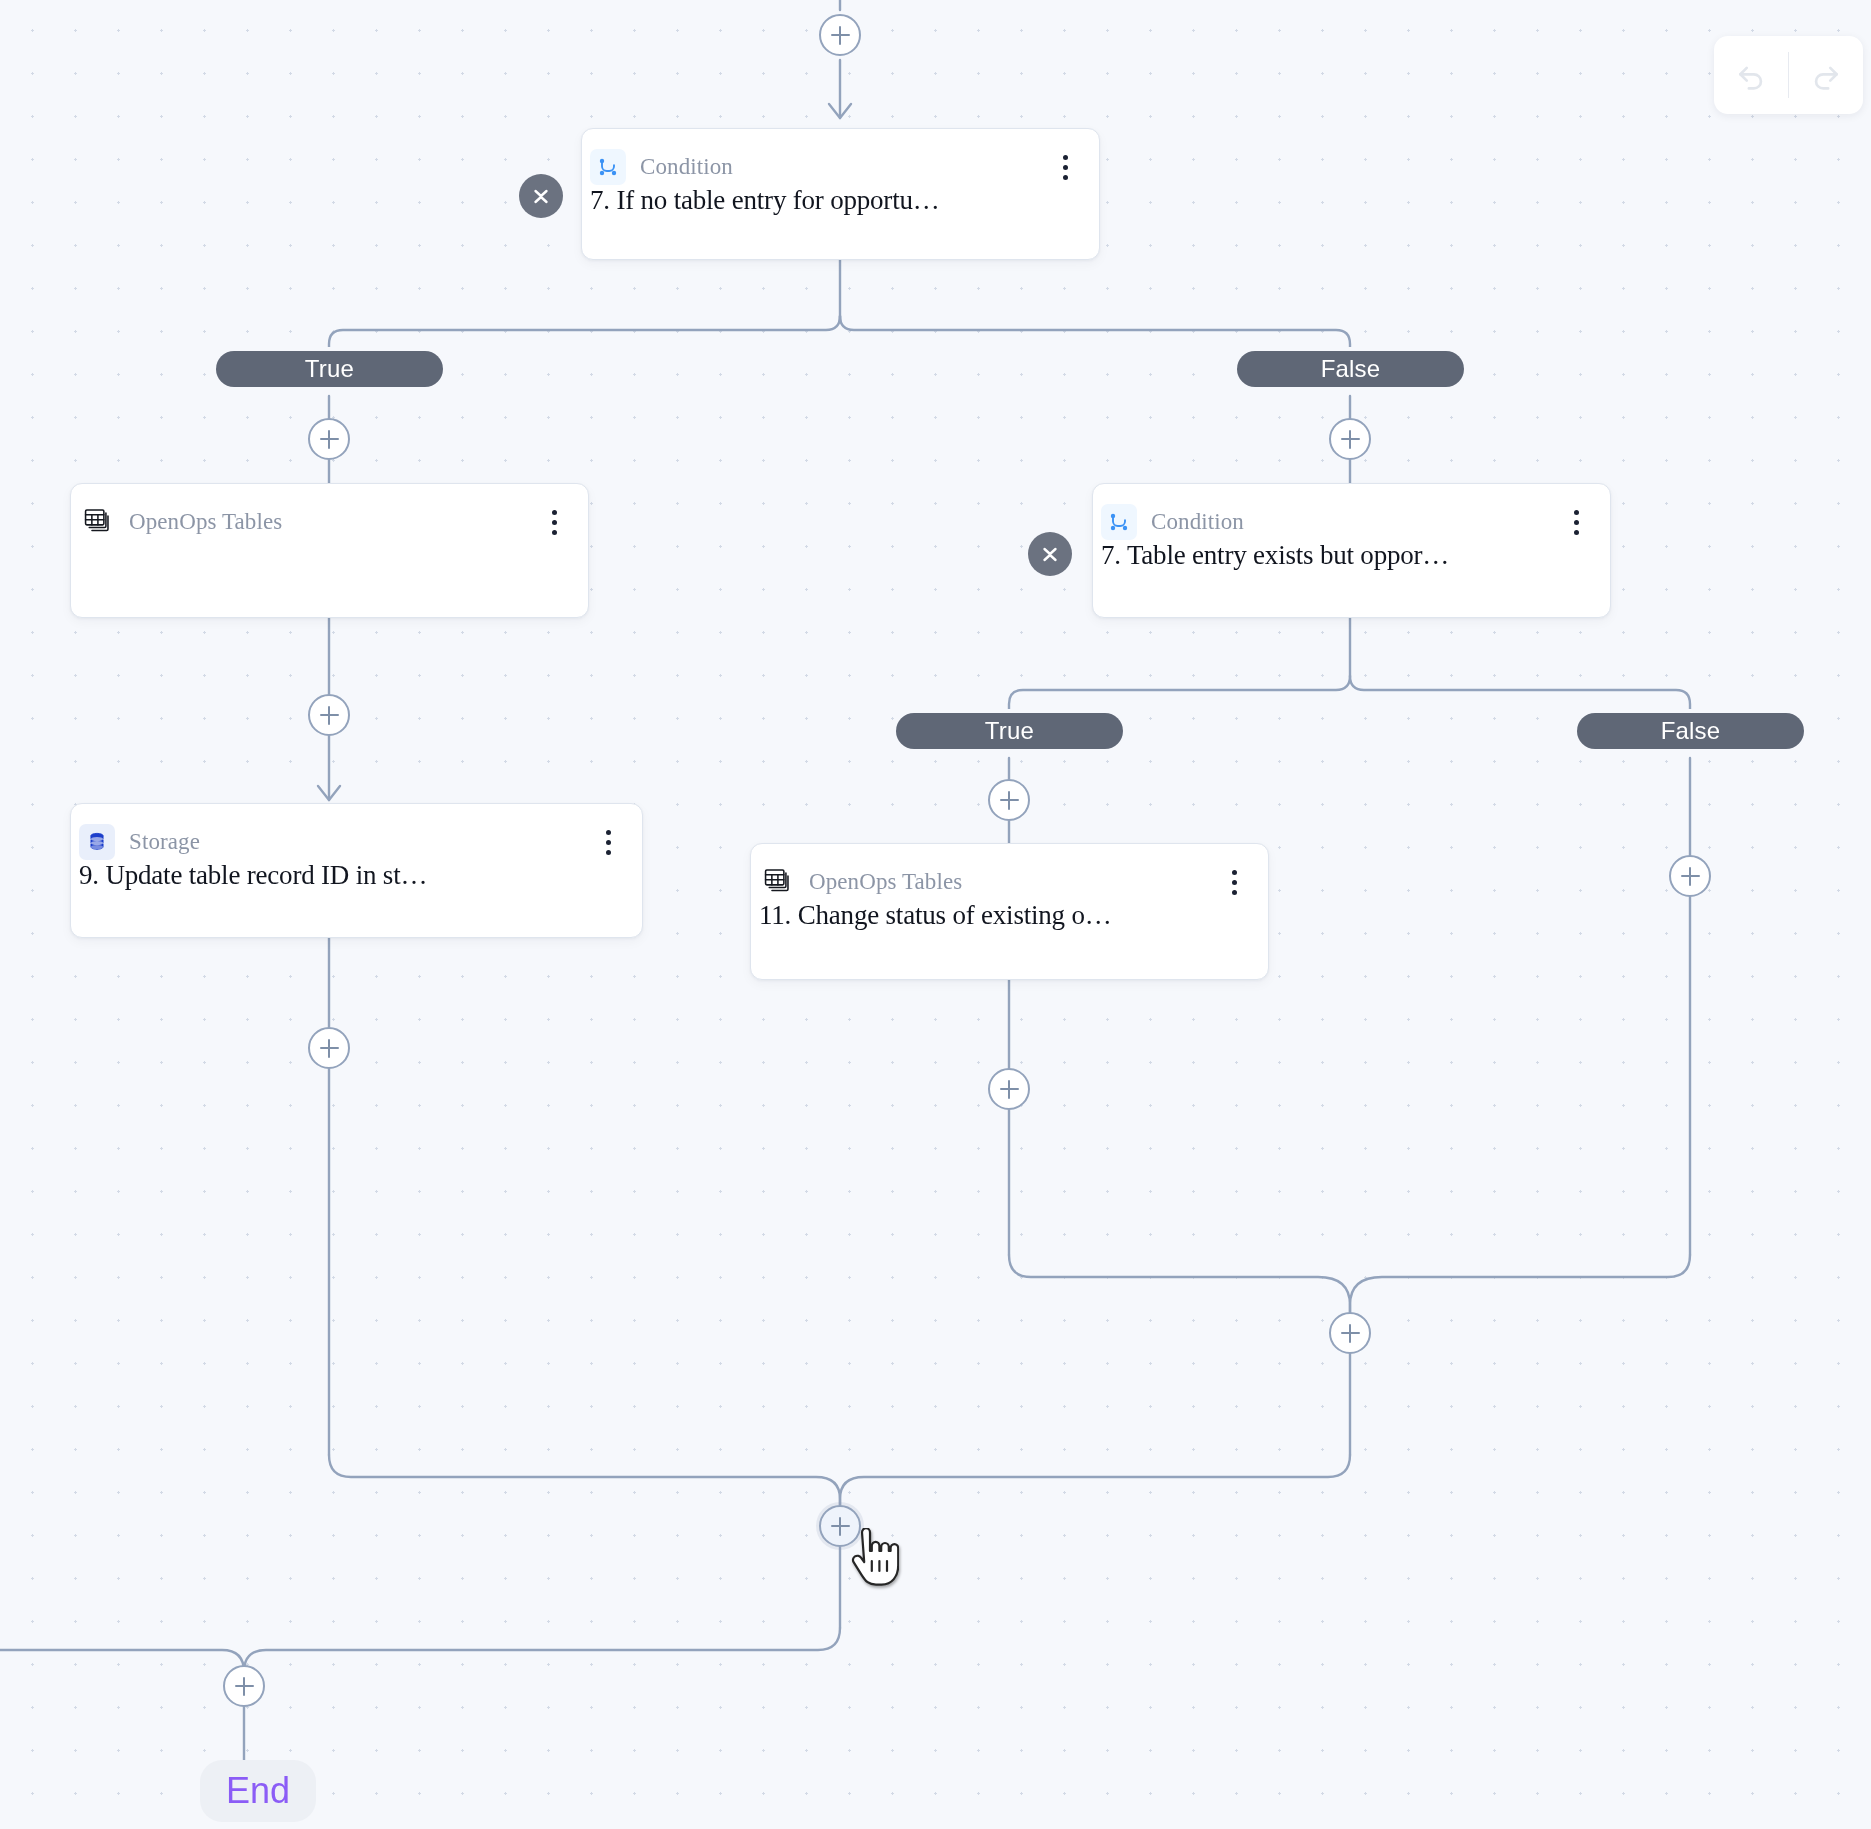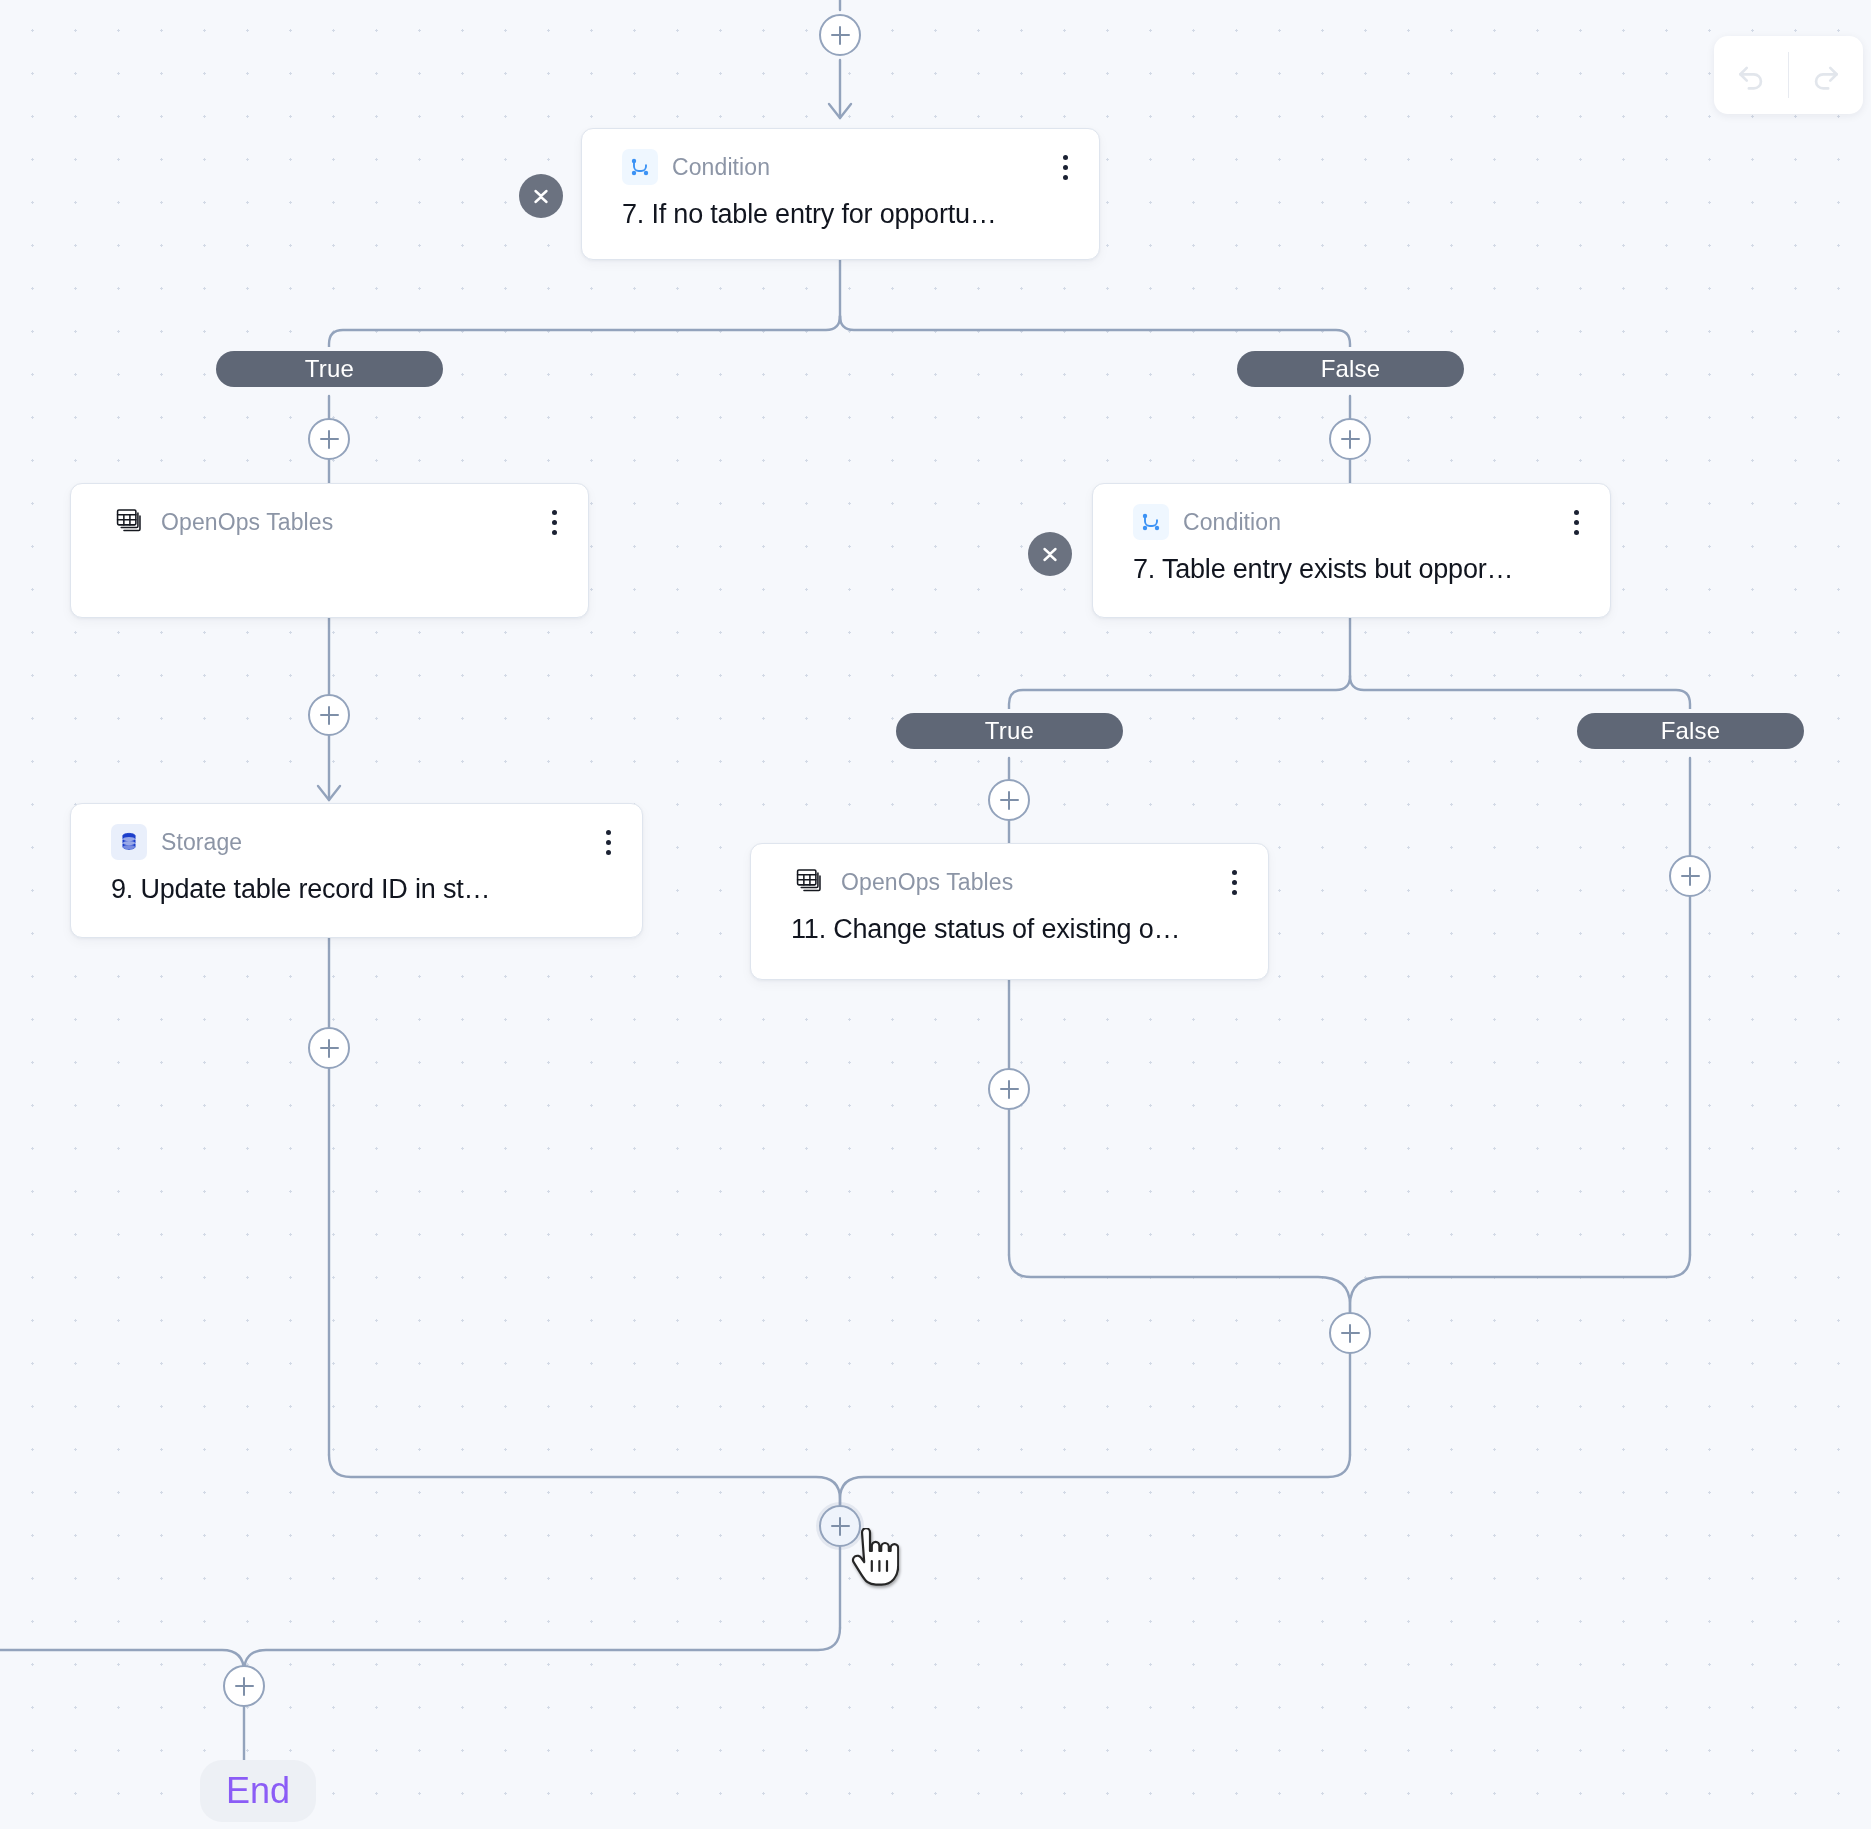--- a/index.html
+++ b/index.html
@@ -97,23 +97,24 @@
   }
 
   
   .card {
     position: absolute;
     background: #FFFFFF;
     border: 1.4px solid #DFE5EE;
     border-radius: 12px;
     box-shadow: 0 1px 3px rgba(23,35,56,0.05), 0 4px 12px rgba(23,35,56,0.04);
     box-sizing: border-box;
-    padding: 20px 22px 22px 40px;
+    padding: 20px 22px 22px 8px;
     z-index: 5;
     cursor: pointer;
+    font-family: Liberation Serif, serif;
   }
   .card-head {
     display: flex;
     align-items: center;
     gap: 14px;
     position: relative;
   }
   .card-icon {
     width: 36px;
     height: 36px;
@@ -126,21 +127,21 @@
   .card-icon.cond { background: #EFF7FF; }
   .card-icon.store { background: #E9EFFB; }
   .card-icon.tables { background: transparent; }
   .card-type {
     font-size: 23px;
     color: #8C95A6;
     letter-spacing: 0.1px;
     white-space: nowrap;
   }
   .card-title {
-    margin-top: 14px;
+    margin-top: 0;
     font-size: 27px;
     color: #11151F;
     letter-spacing: -0.2px;
     white-space: nowrap;
     overflow: hidden;
   }
   .kebab {
     position: absolute;
     right: 0;
     top: 50%;

